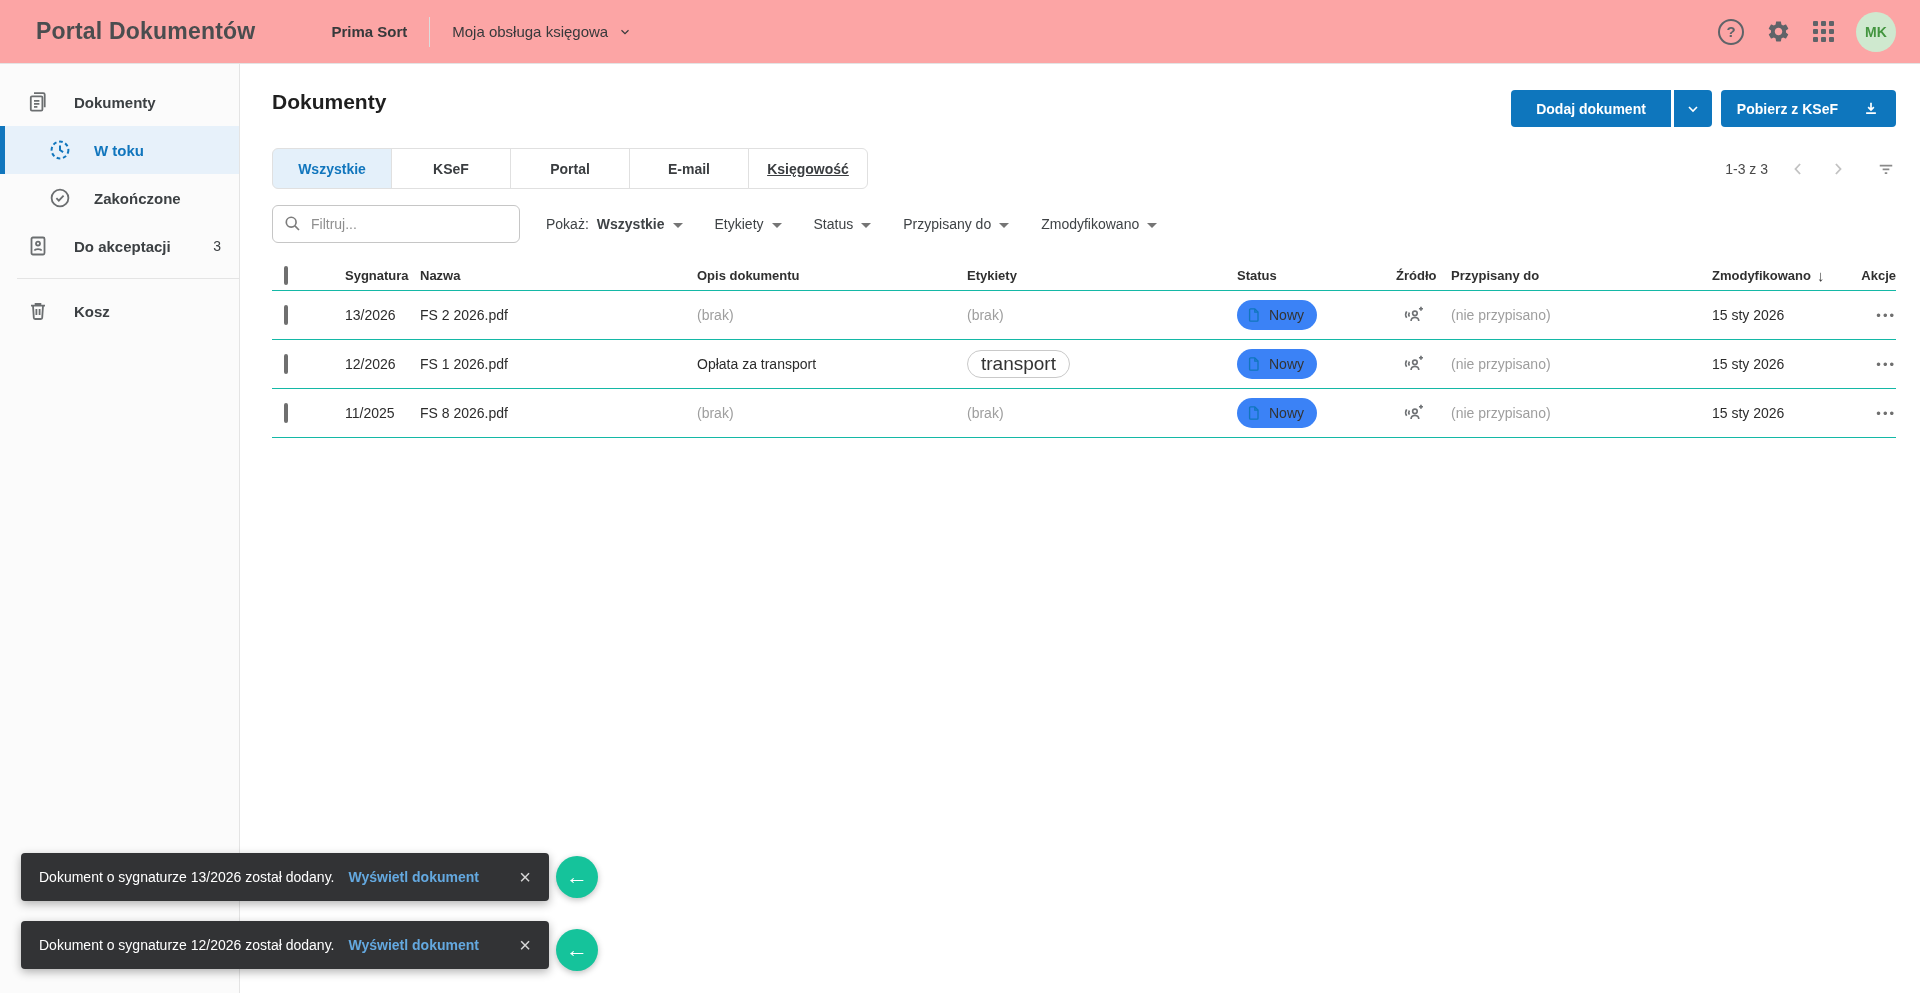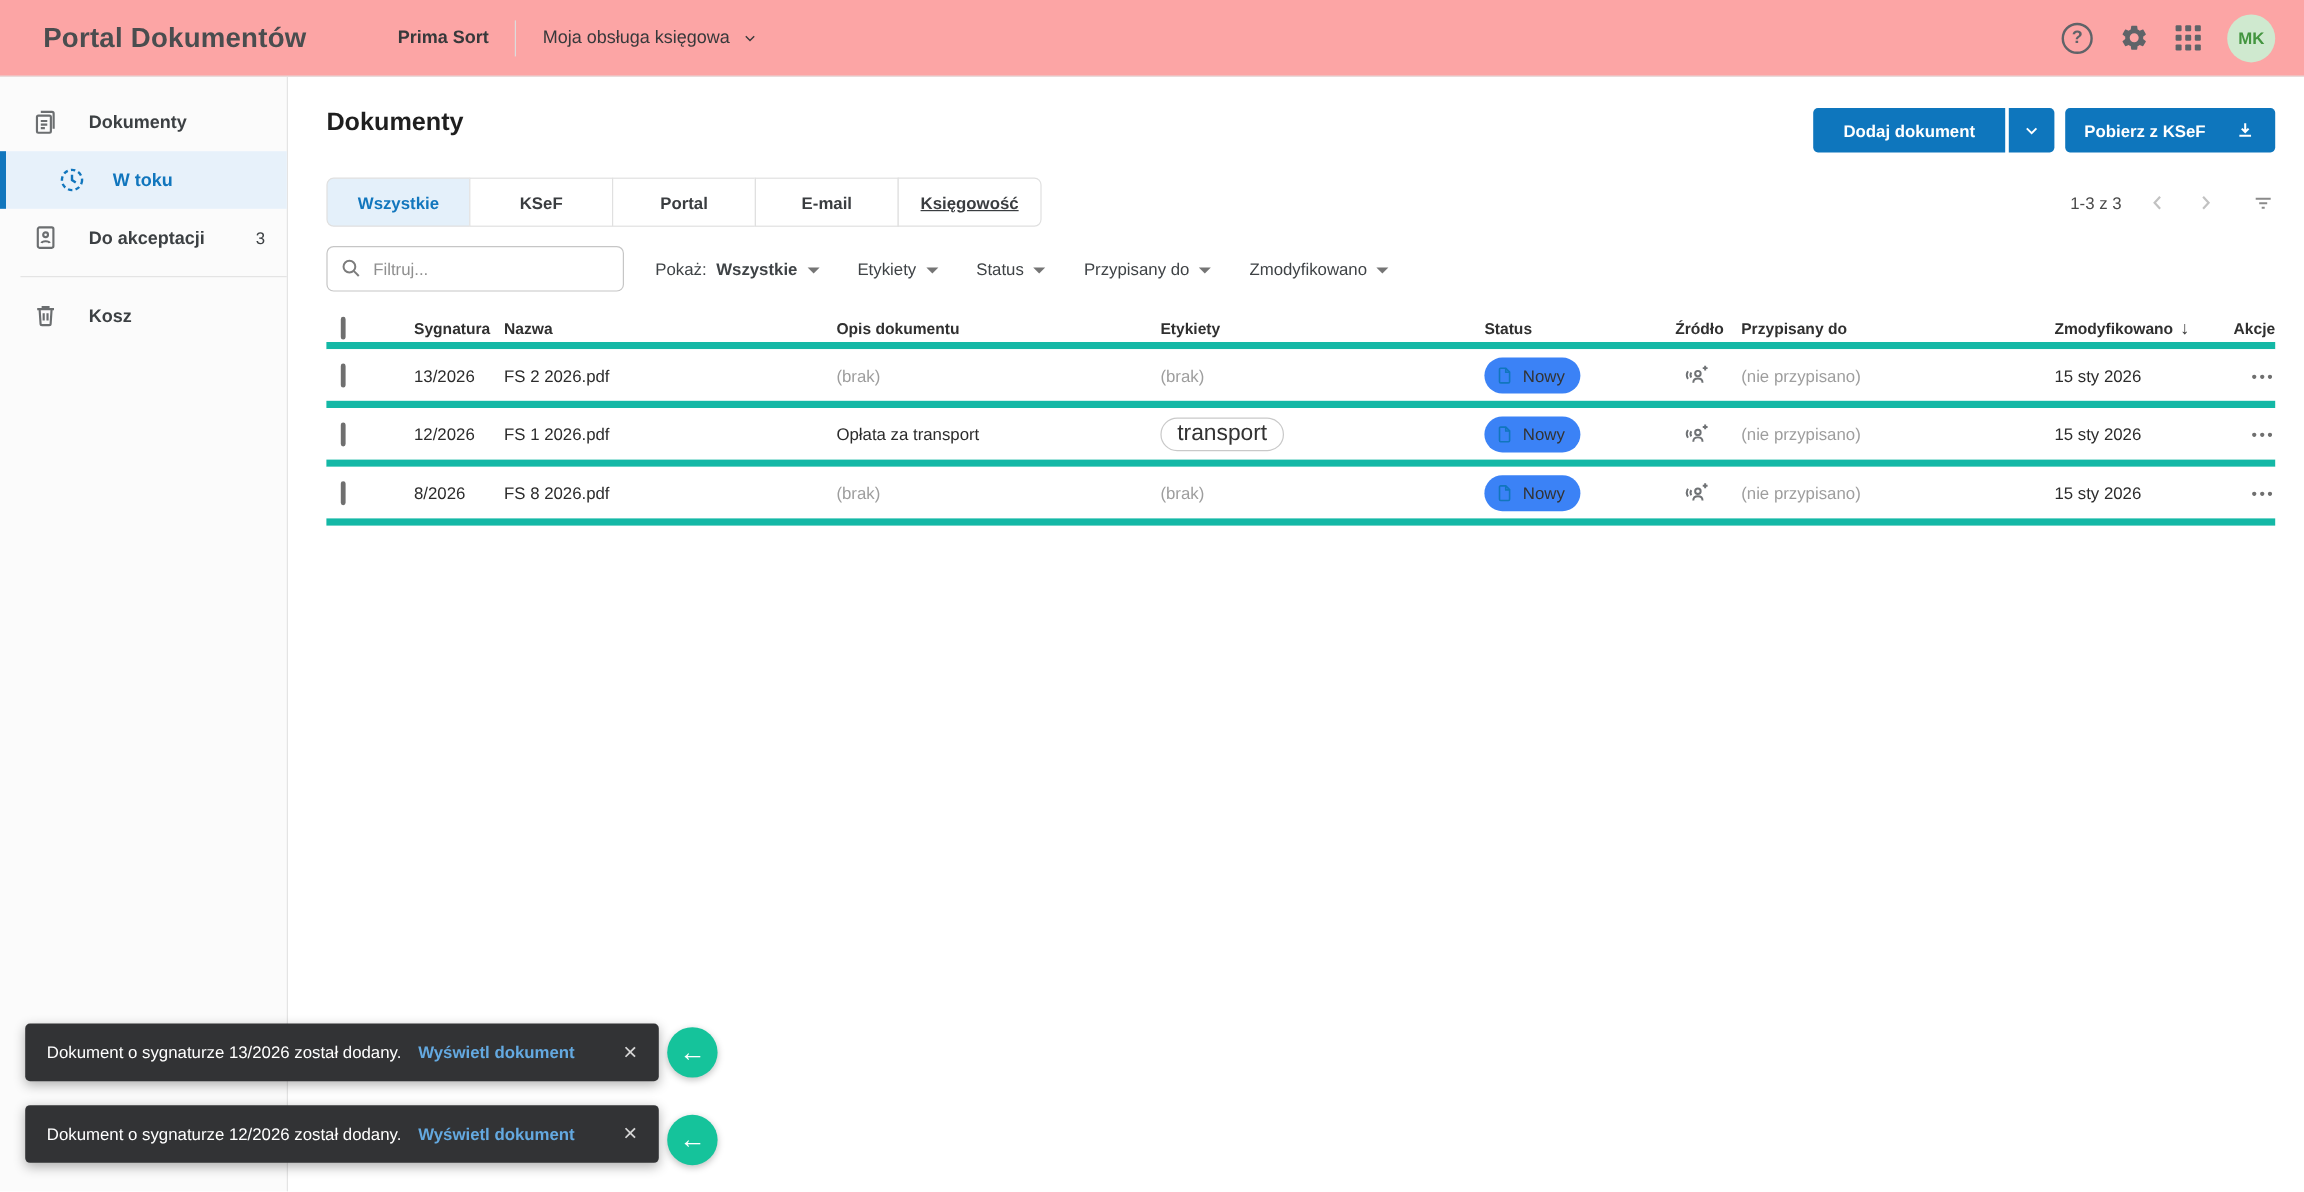--- a/index.html
+++ b/index.html
@@ -67,21 +67,21 @@
   .dropdowns { display:flex; align-items:center; gap:32px; margin-left:26px; font-size:14px; color:#3f4346; }
   .dd { display:flex; align-items:center; gap:8px; cursor:pointer; }
   .dd b { font-weight:700; }
   .caret-tri { width:0; height:0; border-left:5px solid transparent; border-right:5px solid transparent;
     border-top:5px solid #757575; margin-top:2px; }
 
   
   .table { margin-top:18px; }
   .thead, .trow { display:flex; align-items:center; }
   .thead { height:30px; font-size:13px; font-weight:700; color:#303030; }
-  .thead, .trow { border-bottom:6px solid #14b8a6; }
+  .thead, .trow { border-bottom:1px solid #14b8a6; }
   .trow { height:49px; font-size:14px; color:#2c2c2c; background:#fff; }
   .c-check { width:73px; padding-left:12px; }
   .c-sig   { width:75px; }
   .c-name  { width:277px; }
   .c-desc  { width:270px; }
   .c-label { width:270px; }
   .c-status{ width:159px; }
   .c-src   { width:55px; display:flex; }
   .c-assign{ width:261px; }
   .c-mod   { width:138px; display:flex; align-items:center; gap:6px; }
@@ -159,20 +159,29 @@
     </div>
     <div class="side-item child selected">
       <span style="display:flex">
         <svg width="24" height="24" viewBox="0 0 24 24" fill="none" stroke="#1176bd" stroke-width="2">
           <circle cx="12" cy="12" r="8.4" stroke-dasharray="3.7 2.7"></circle>
           <path d="M12 7.6V12l3.1 2.1"></path>
         </svg>
       </span>
       <span>W toku</span>
     </div>
+    <div class="side-item child">
+      <span style="display:flex">
+        <svg width="24" height="24" viewBox="0 0 24 24" fill="none" stroke="#6b6e70" stroke-width="1.8">
+          <circle cx="12" cy="12" r="8.4"></circle>
+          <path d="M8.4 12.2l2.4 2.4 4.8-4.9"></path>
+        </svg>
+      </span>
+      <span>Zakończone</span>
+    </div>
     <div class="side-item">
       <span style="display:flex">
         <svg width="24" height="24" viewBox="0 0 24 24" fill="none" stroke="#6b6e70" stroke-width="1.8">
           <rect x="5.5" y="3.5" width="13" height="17" rx="1.4"></rect>
           <circle cx="12" cy="9.6" r="2"></circle>
           <path d="M8.6 16.6c.5-2.1 6.3-2.1 6.8 0"></path>
         </svg>
       </span>
       <span>Do akceptacji</span>
       <span class="badge">3</span>
@@ -354,21 +363,21 @@
             </svg>
           </span>
         </div>
         <div class="c-assign muted">(nie przypisano)</div>
         <div class="c-mod">15 sty 2026</div>
         <div class="c-act"><span class="dots">•••</span></div>
       </div>
 
       <div class="trow">
         <div class="c-check"><span class="checkbox"></span></div>
-        <div class="c-sig">8/2026</div>
+        <div class="c-sig">11/2025</div>
         <div class="c-name">FS 8 2026.pdf</div>
         <div class="c-desc muted">(brak)</div>
         <div class="c-label muted">(brak)</div>
         <div class="c-status">
           <span class="status-chip">
             <span style="display:flex">
               <svg width="16" height="16" viewBox="0 0 24 24" fill="none" stroke="#1176bd" stroke-width="2">
                   <path d="M6.8 2.9h6.4L18 7.6v12.1c0 .8-.6 1.4-1.4 1.4H6.8c-.8 0-1.4-.6-1.4-1.4V4.3c0-.8.6-1.4 1.4-1.4Z"></path>
                   <path d="M13.2 3.2v4.6H18"></path>
                 </svg>

